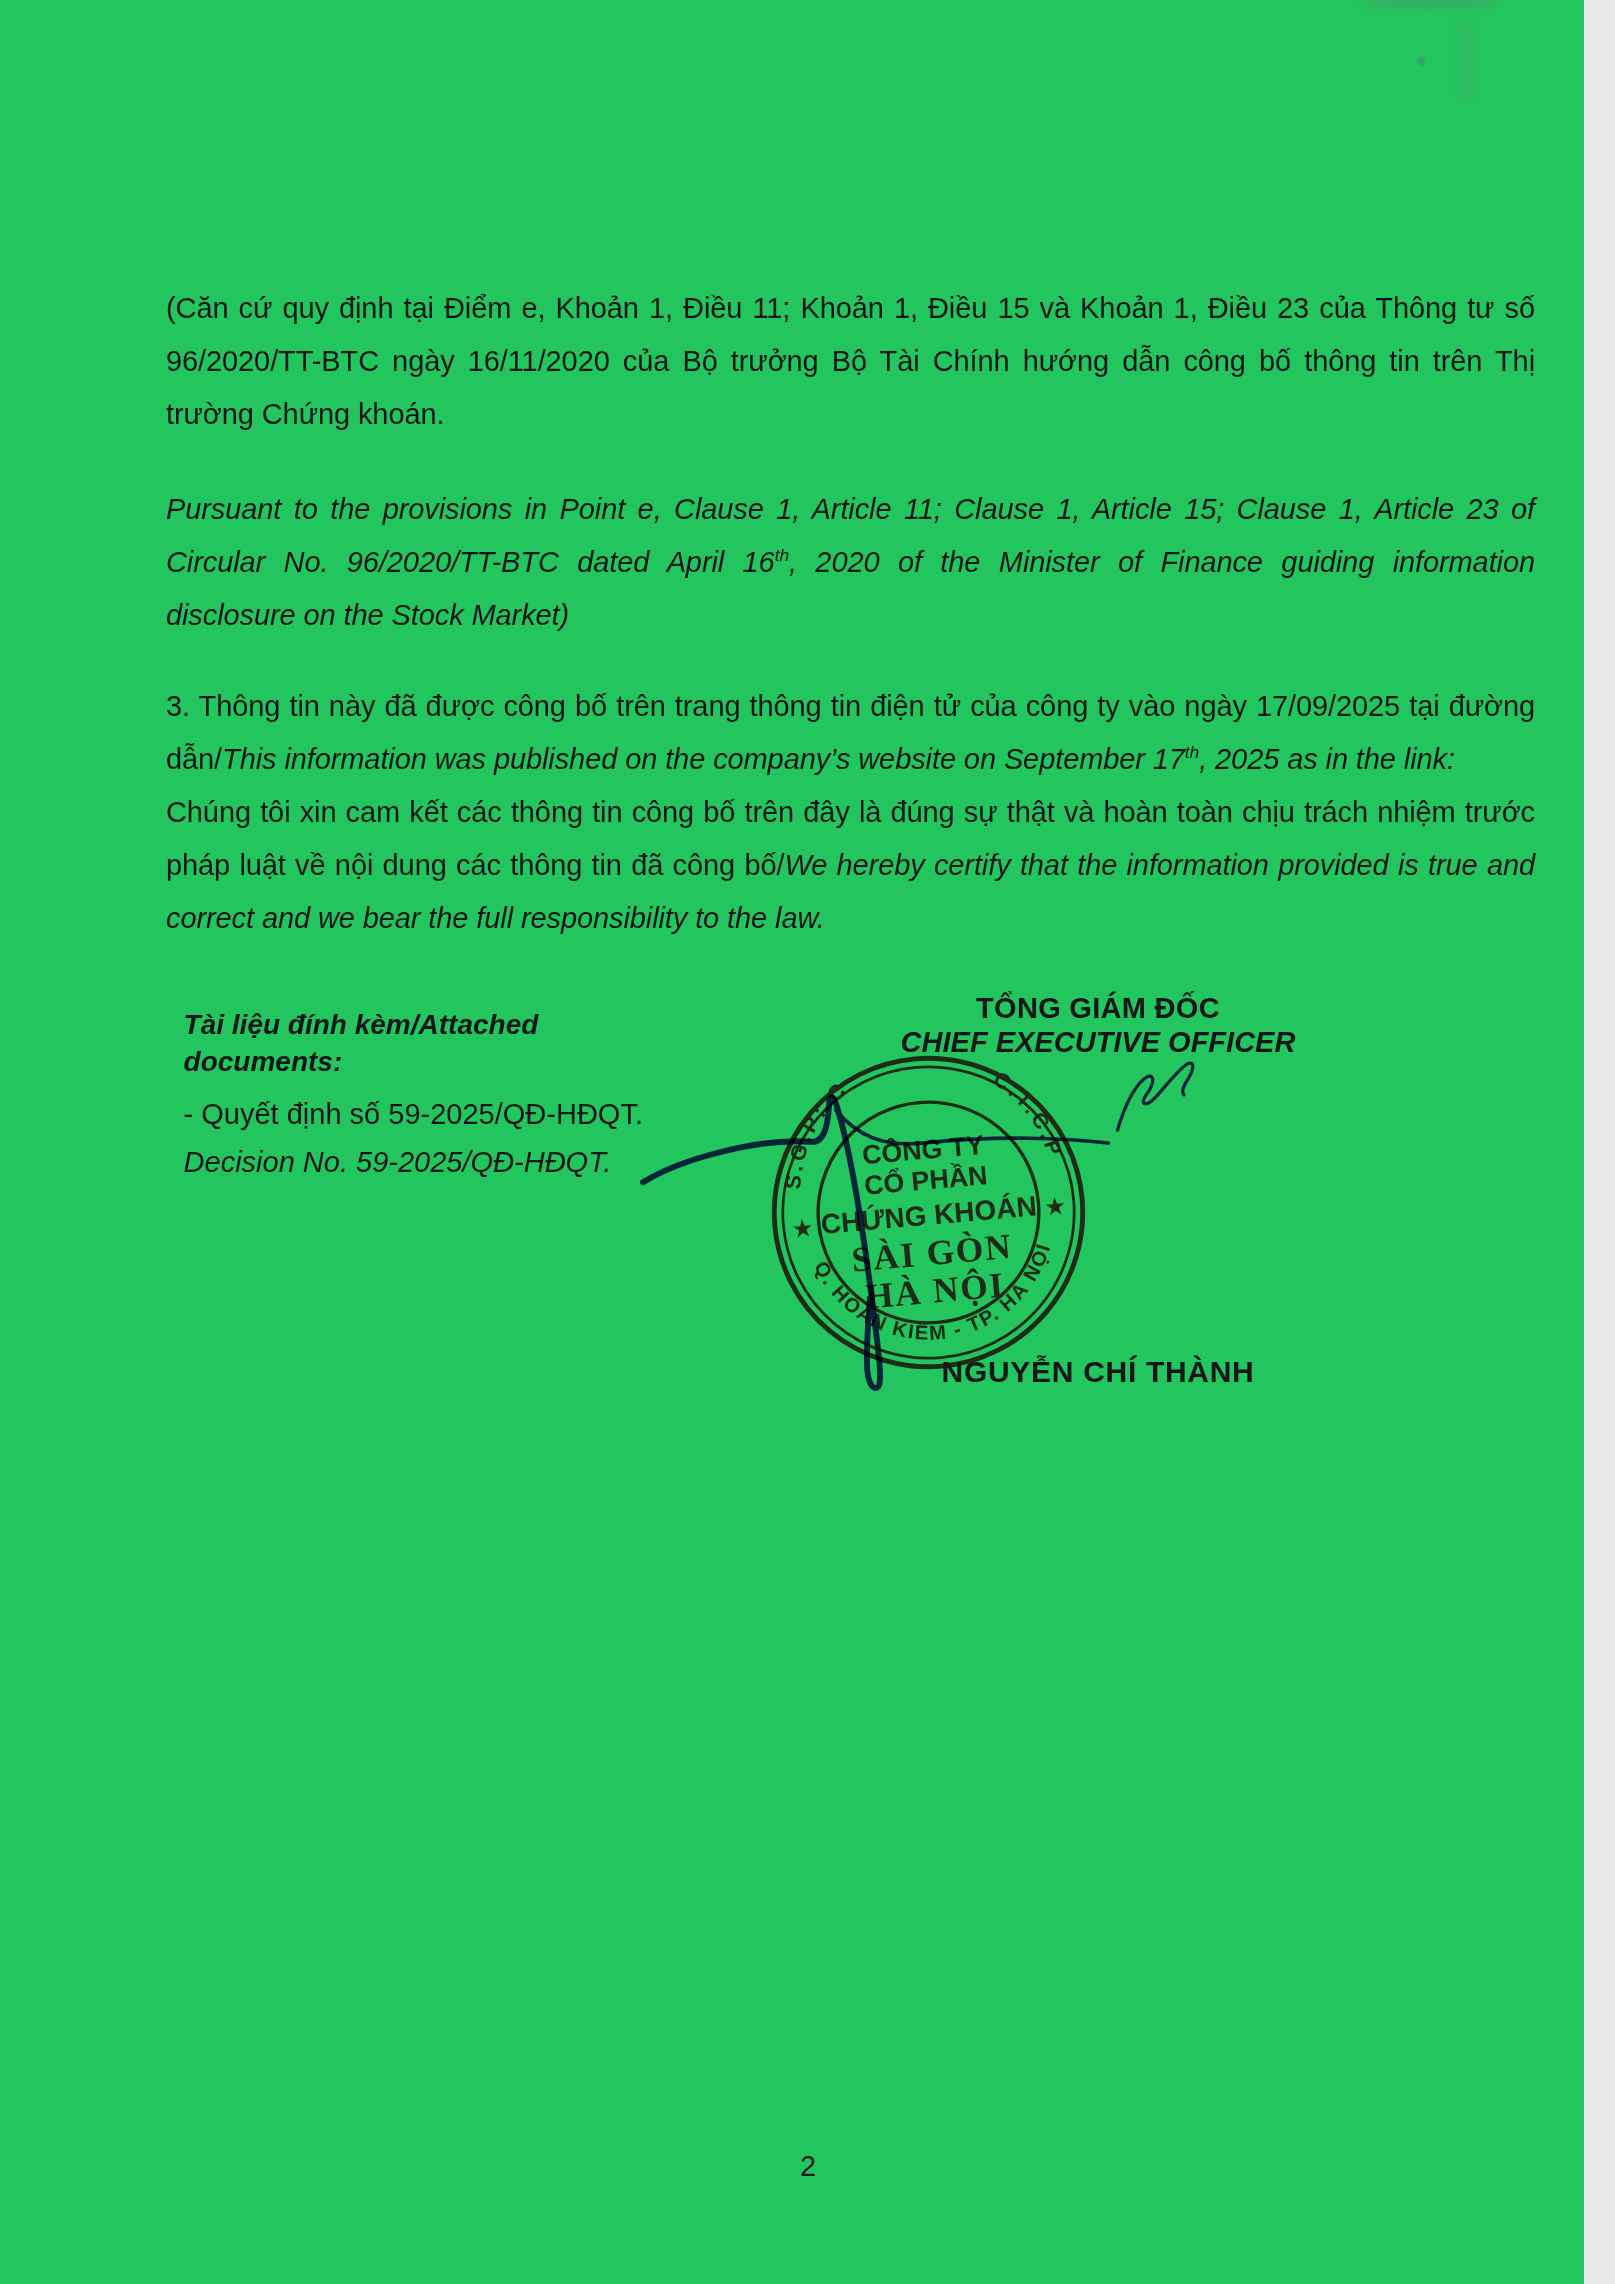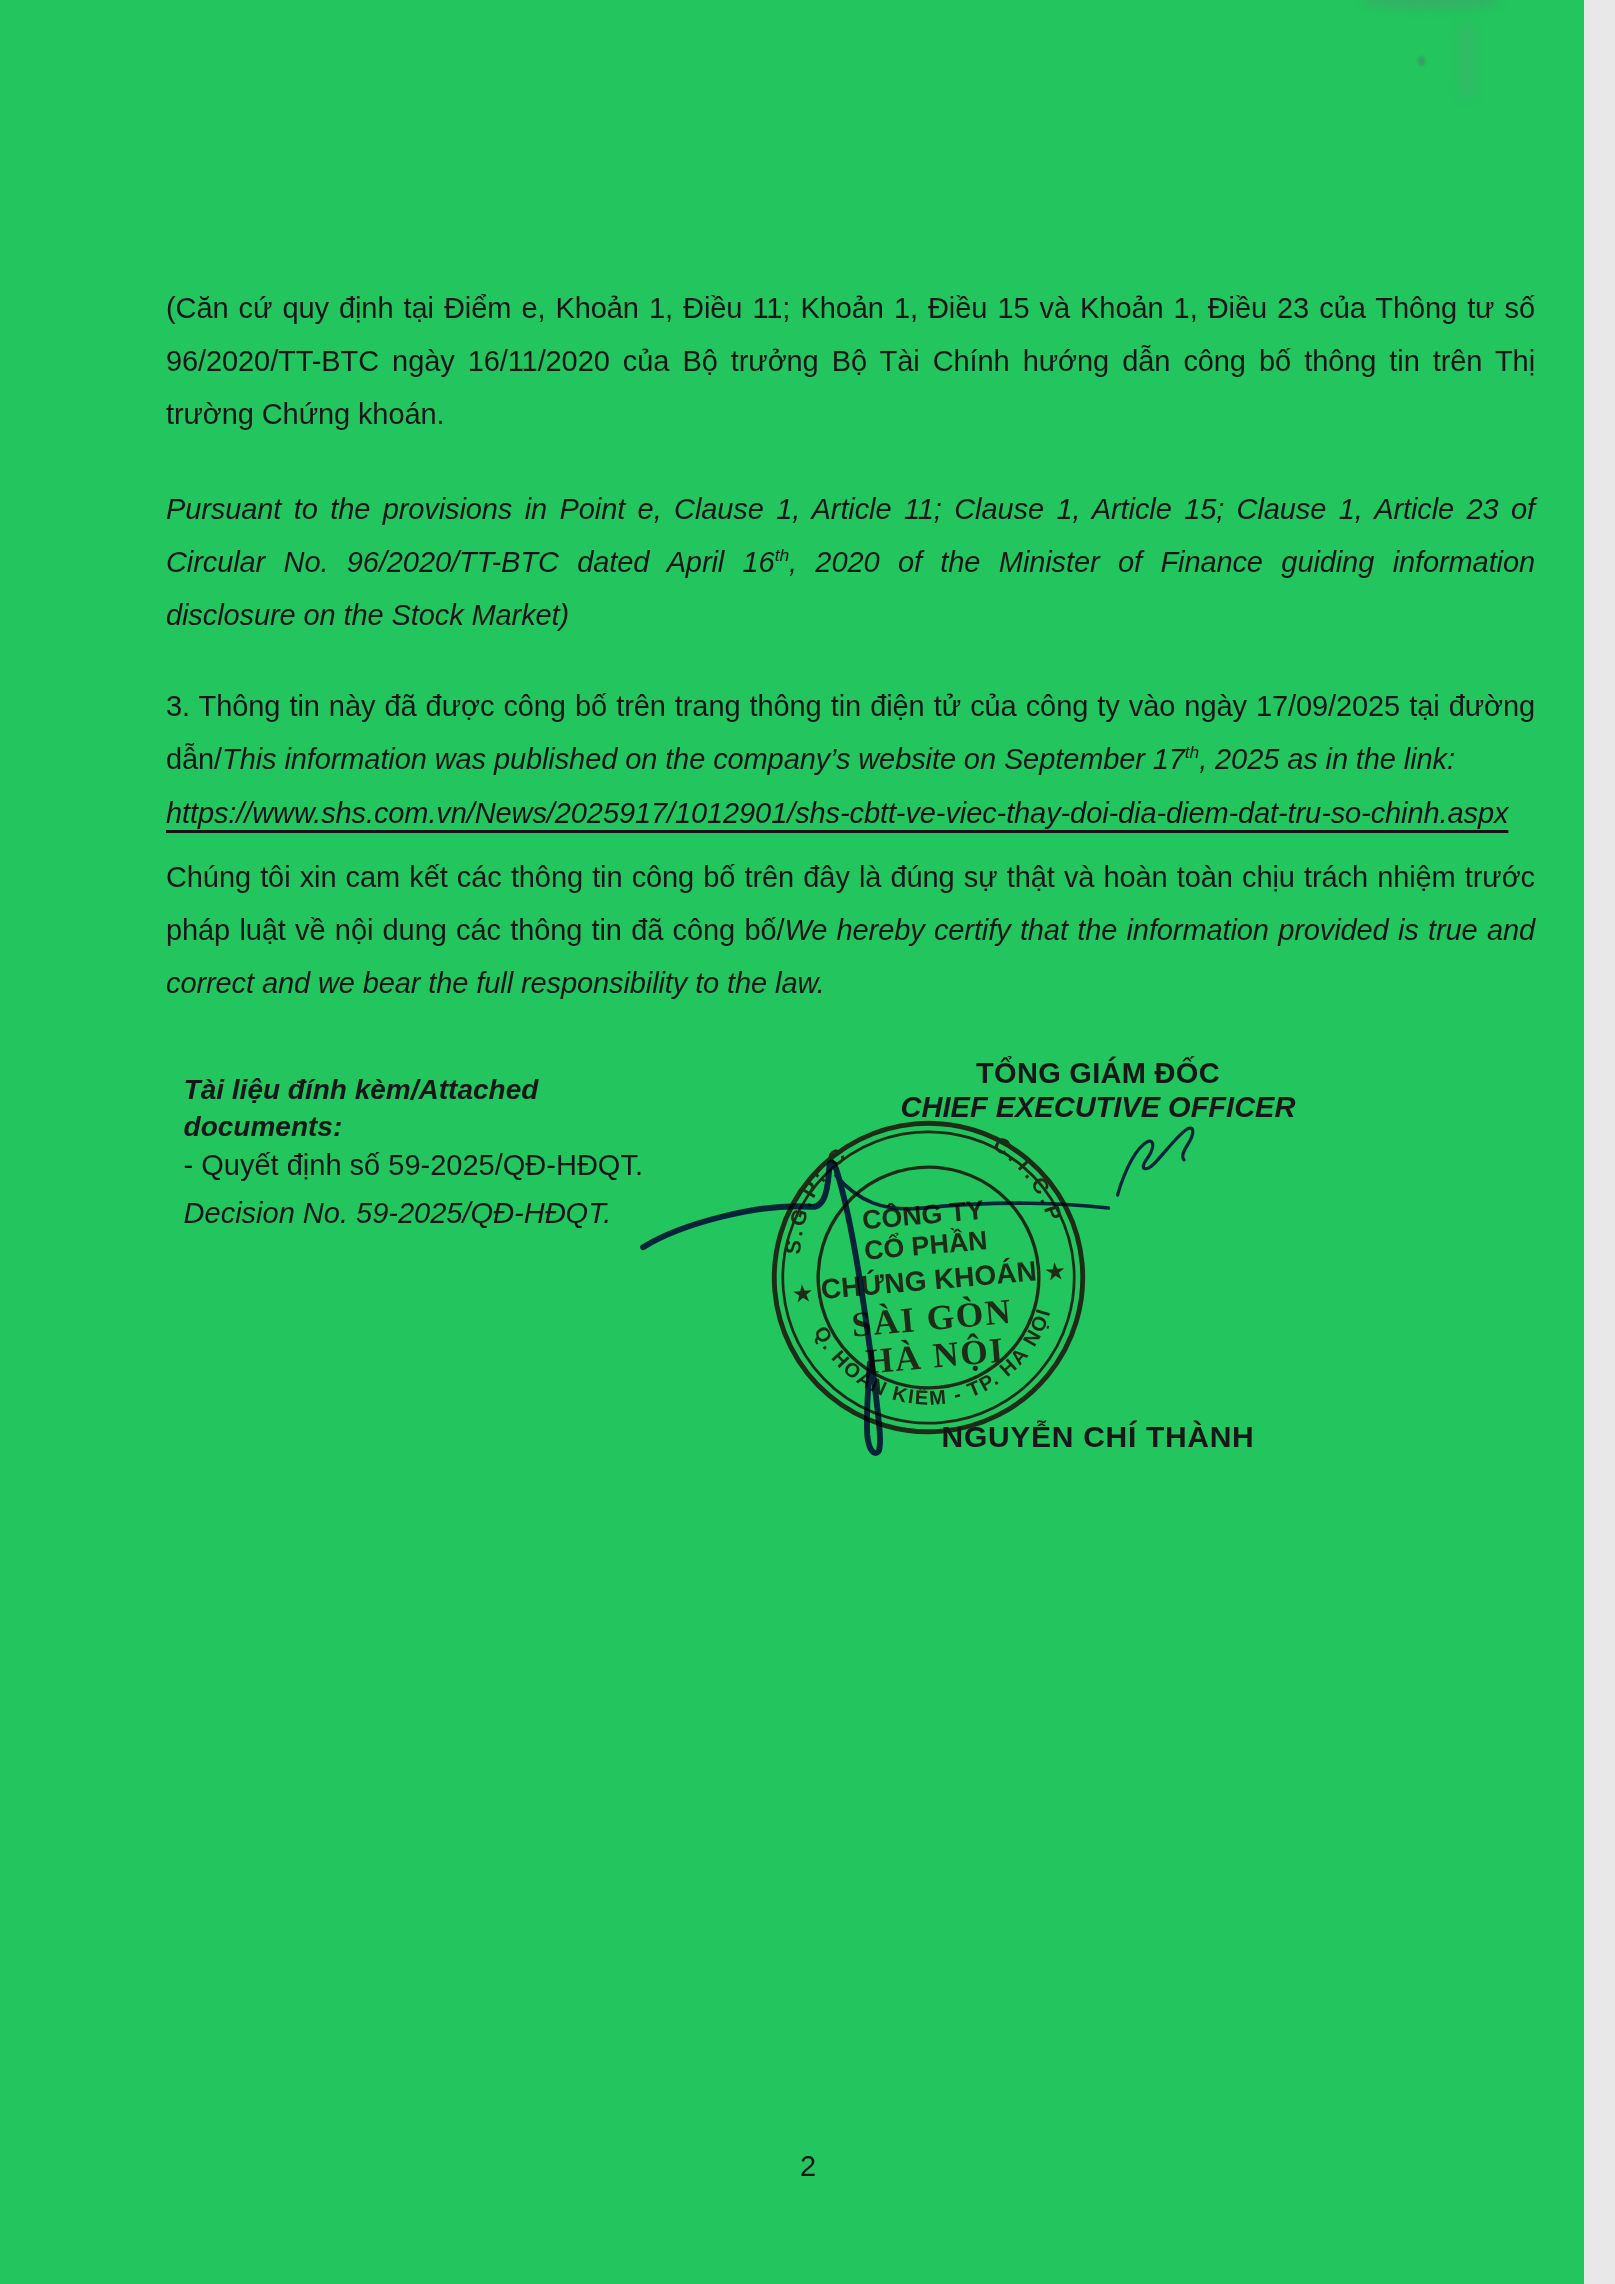--- a/index.html
+++ b/index.html
@@ -38,21 +38,21 @@
     word-break:break-all;
   }
   #url1 { margin-bottom:10.4px; }
   #url2 { margin-bottom:34px; }
   #p4 { margin-bottom:0; }
 
   .signature-section { position:relative; width:100%; height:548px; margin-top:46px; }
 
   .attachments { position:absolute; left:17.6px; top:15px; width:521px; font-size:28px; line-height:37px; }
   .attach-heading { font-weight:bold; font-style:italic; }
-  .attach-item-vi { margin-top:2px; font-size:29px; }
+  .attach-item-vi { margin-top:16px; font-size:29px; }
   .attach-item-en { margin-top:11px; font-size:29px; font-style:italic; }
 
   .sig-right { position:absolute; left:606px; top:0; width:652px; text-align:center; }
   .rep-heading { font-weight:bold; font-style:italic; font-size:28px; line-height:33px; }
   .title-vi    { font-weight:bold; font-size:29px; line-height:34px; letter-spacing:0.3px; }
   .title-en    { font-weight:bold; font-style:italic; font-size:29px; line-height:35px; }
 
   .stamp-box {
     position:absolute; left:604px; top:63px; width:317px; height:317px;
     transform:rotate(-5deg);
@@ -86,21 +86,20 @@
   <div class="smudge" id="smudge-speck"></div>
 
   <div class="content">
 
     <div class="para" id="p1"><span class="seg seg-r">(Căn cứ quy định tại Điểm e, Khoản 1, Điều 11; Khoản 1, Điều 15 và Khoản 1, Điều 23 của Thông tư số 96/2020/TT-BTC ngày 16/11/2020 của Bộ trưởng Bộ Tài Chính hướng dẫn công bố thông tin trên Thị trường Chứng khoán.</span></div>
 
     <div class="para" id="p2"><span class="seg seg-i">Pursuant to the provisions in Point e, Clause 1, Article 11; Clause 1, Article 15; Clause 1, Article 23 of Circular No. 96/2020/TT-BTC dated April 16</span><sup class="seg seg-isup">th</sup><span class="seg seg-i">, 2020 of the Minister of Finance guiding information disclosure on the Stock Market)</span></div>
 
     <div class="para" id="p3"><span class="seg seg-r">3. Thông tin này đã được công bố trên trang thông tin điện tử của công ty vào ngày 17/09/2025 tại đường dẫn/</span><span class="seg seg-i">This information was published on the company’s website on September 17</span><sup class="seg seg-isup">th</sup><span class="seg seg-i">, 2025 as in the link:</span></div>
 
-    <div class="url" id="url1">https://www.shs.com.vn/News/2025917/1012901/shs-cbtt-ve-viec-thay-doi-dia-diem-dat-tru-so-chinh.aspx</div>
 
 
     <div class="para" id="p4"><span class="seg seg-r">Chúng tôi xin cam kết các thông tin công bố trên đây là đúng sự thật và hoàn toàn chịu trách nhiệm trước pháp luật về nội dung các thông tin đã công bố/</span><span class="seg seg-i">We hereby certify that the information provided is true and correct and we bear the full responsibility to the law.</span></div>
 
     <div class="signature-section">
 
       <div class="attachments">
         <div class="attach-heading">Tài liệu đính kèm/Attached documents:</div>
         <div class="attach-item-vi">- Quyết định số 59-2025/QĐ-HĐQT.</div>
         <div class="attach-item-en">Decision No. 59-2025/QĐ-HĐQT.</div>

